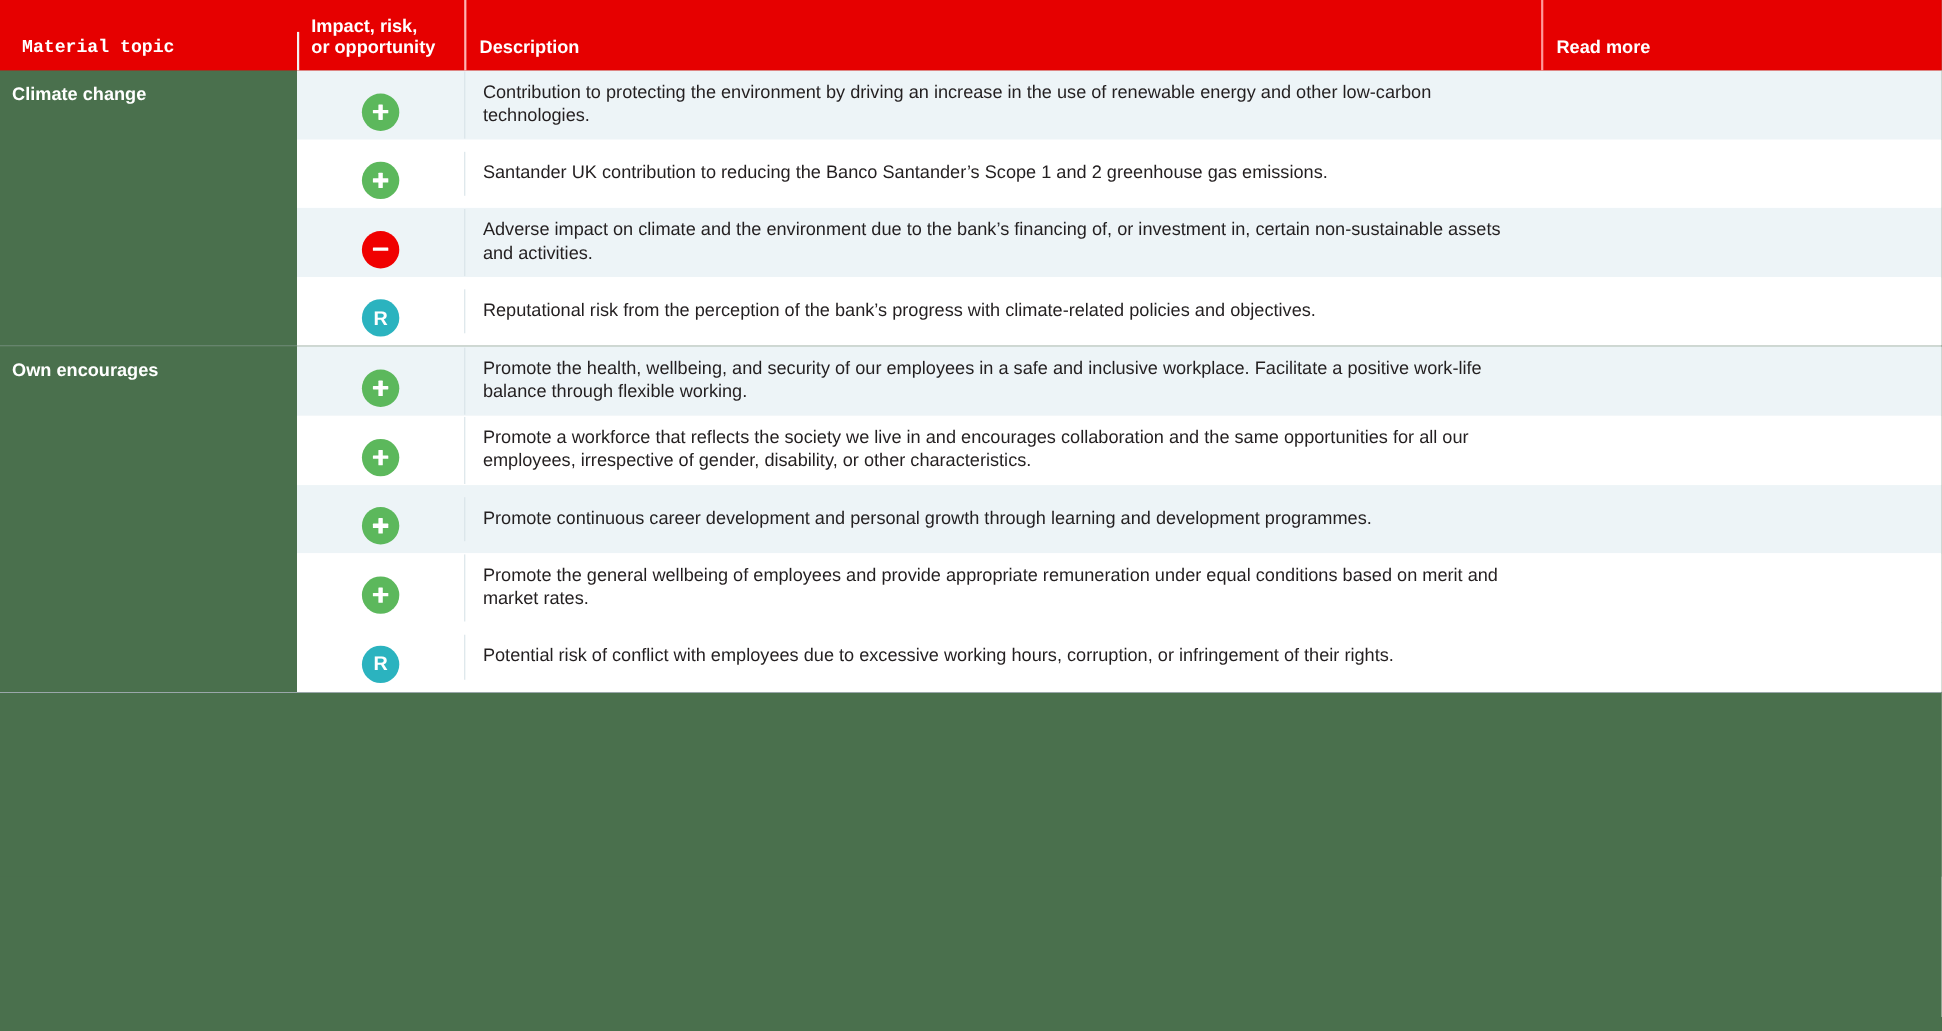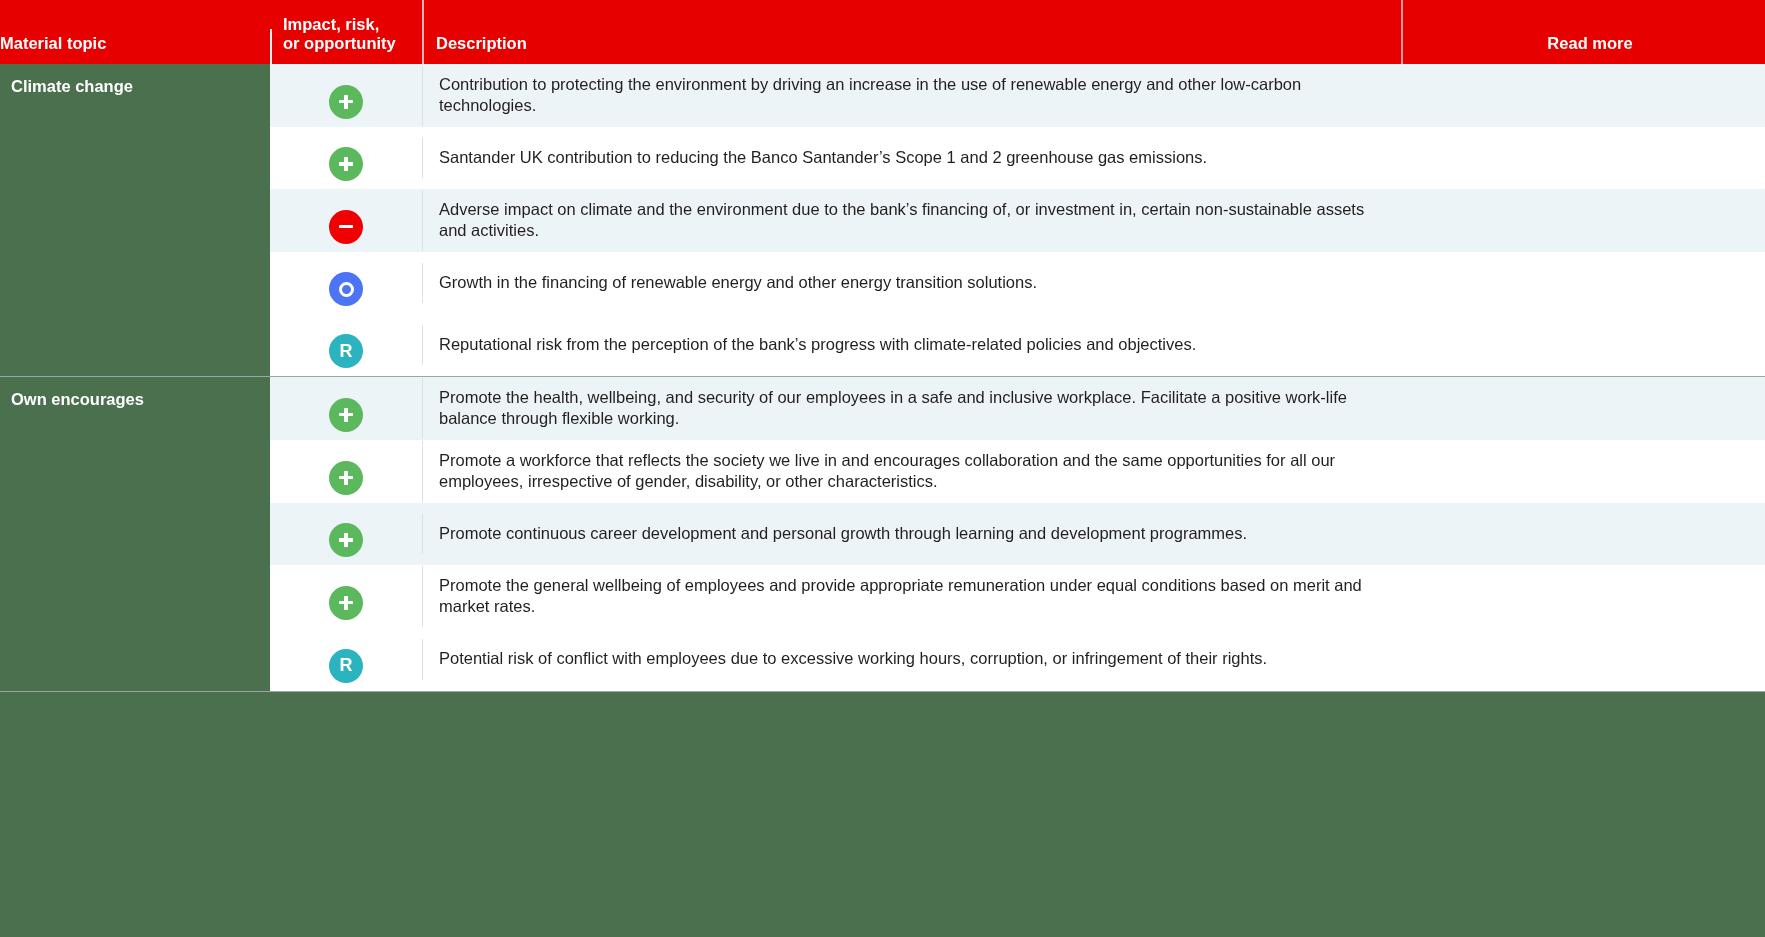--- a/index.html
+++ b/index.html
@@ -36,24 +36,24 @@
     color: #ffffff;
     font-weight: bold;
     font-size: 16.5px;
     line-height: 1.12;
     display: flex;
     flex-direction: column;
     justify-content: flex-end;
     padding-bottom: 12px;
     background: #e60000;
   }
-  .th.col-topic   { width: 270px; padding-left: 0; }
+  .th.col-topic   { width: 270px; padding-left: 20px; font-family: Liberation Mono, monospace; }
   .th.col-badge   { width: 152px; padding-left: 13px; margin-top: 29px; }
   .th.col-desc    { flex: 1 1 auto; padding-left: 14px; }
-  .th.col-read    { width: 364px; padding-left: 14px; align-items: center; }
+  .th.col-read    { width: 364px; padding-left: 14px; }
 
   .th.col-badge::before,
   .th.col-desc::before,
   .th.col-read::before {
     content: "";
     position: absolute;
     left: 0;
     top: 0;
     bottom: 0;
     width: 1.5px;
@@ -265,29 +265,20 @@
             <div class="cell-badge">
               <span class="badge minus">
                 <span class="glyph-minus"></span>
               </span>
             </div>
             <div class="cell-desc">Adverse impact on climate and the environment due to the bank’s financing of, or investment in, certain non-sustainable assets and activities.</div>
             <div class="cell-read"></div>
           </div>
           <div class="row h-short">
             <div class="cell-badge">
-              <span class="badge opp">
-                <span class="glyph-o"></span>
-              </span>
-            </div>
-            <div class="cell-desc">Growth in the financing of renewable energy and other energy transition solutions.</div>
-            <div class="cell-read"></div>
-          </div>
-          <div class="row h-short">
-            <div class="cell-badge">
               <span class="badge risk">
                 <span class="glyph-r">R</span>
               </span>
             </div>
             <div class="cell-desc">Reputational risk from the perception of the bank’s progress with climate-related policies and objectives.</div>
             <div class="cell-read"></div>
           </div>
         </div>
       </div>
       <div class="topic-group last">

